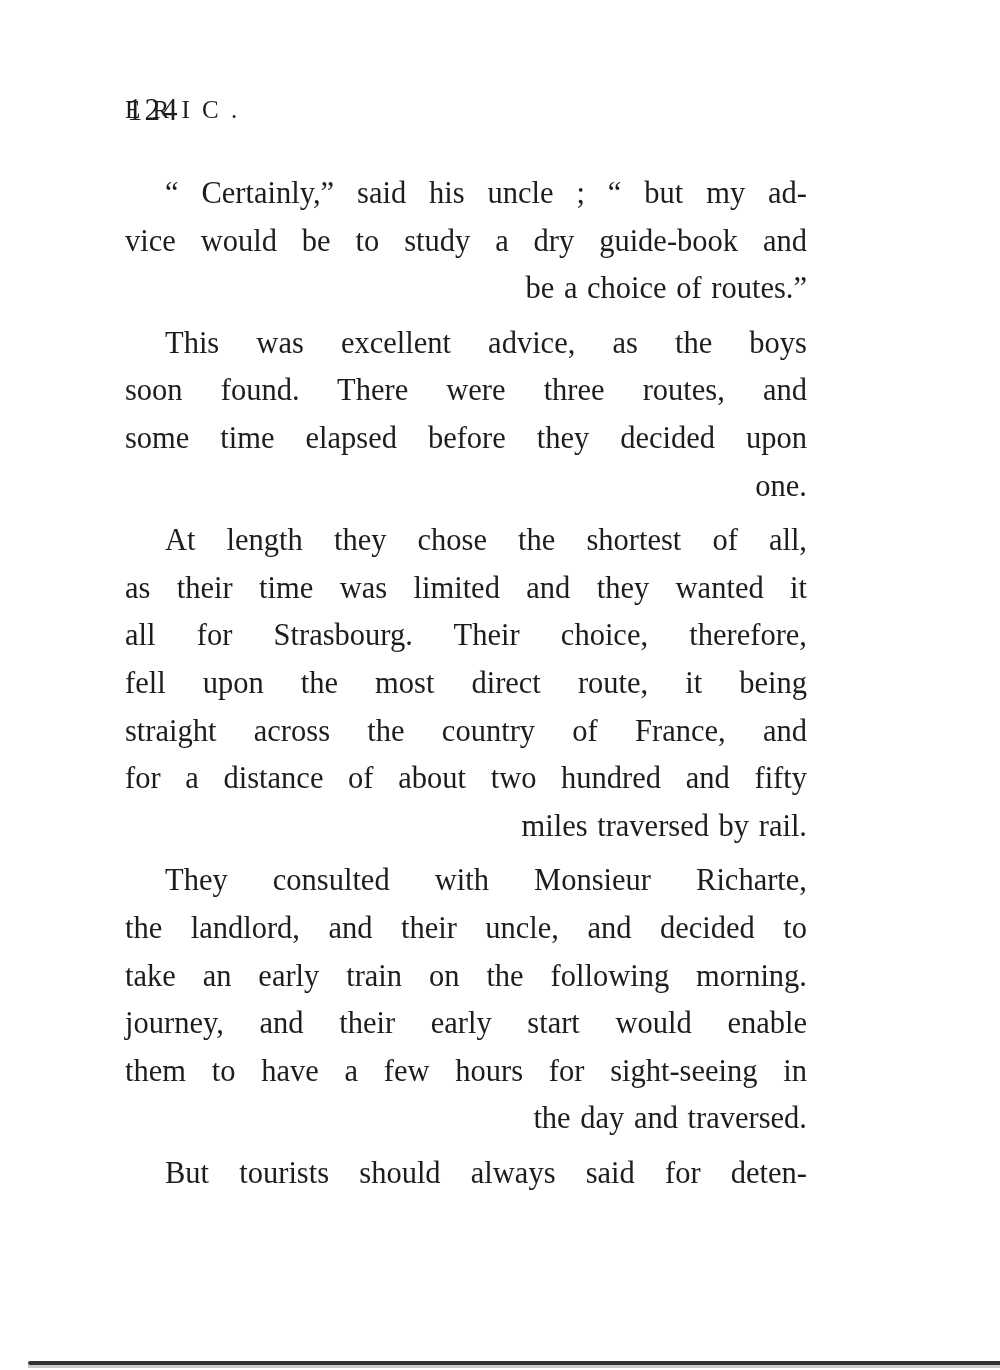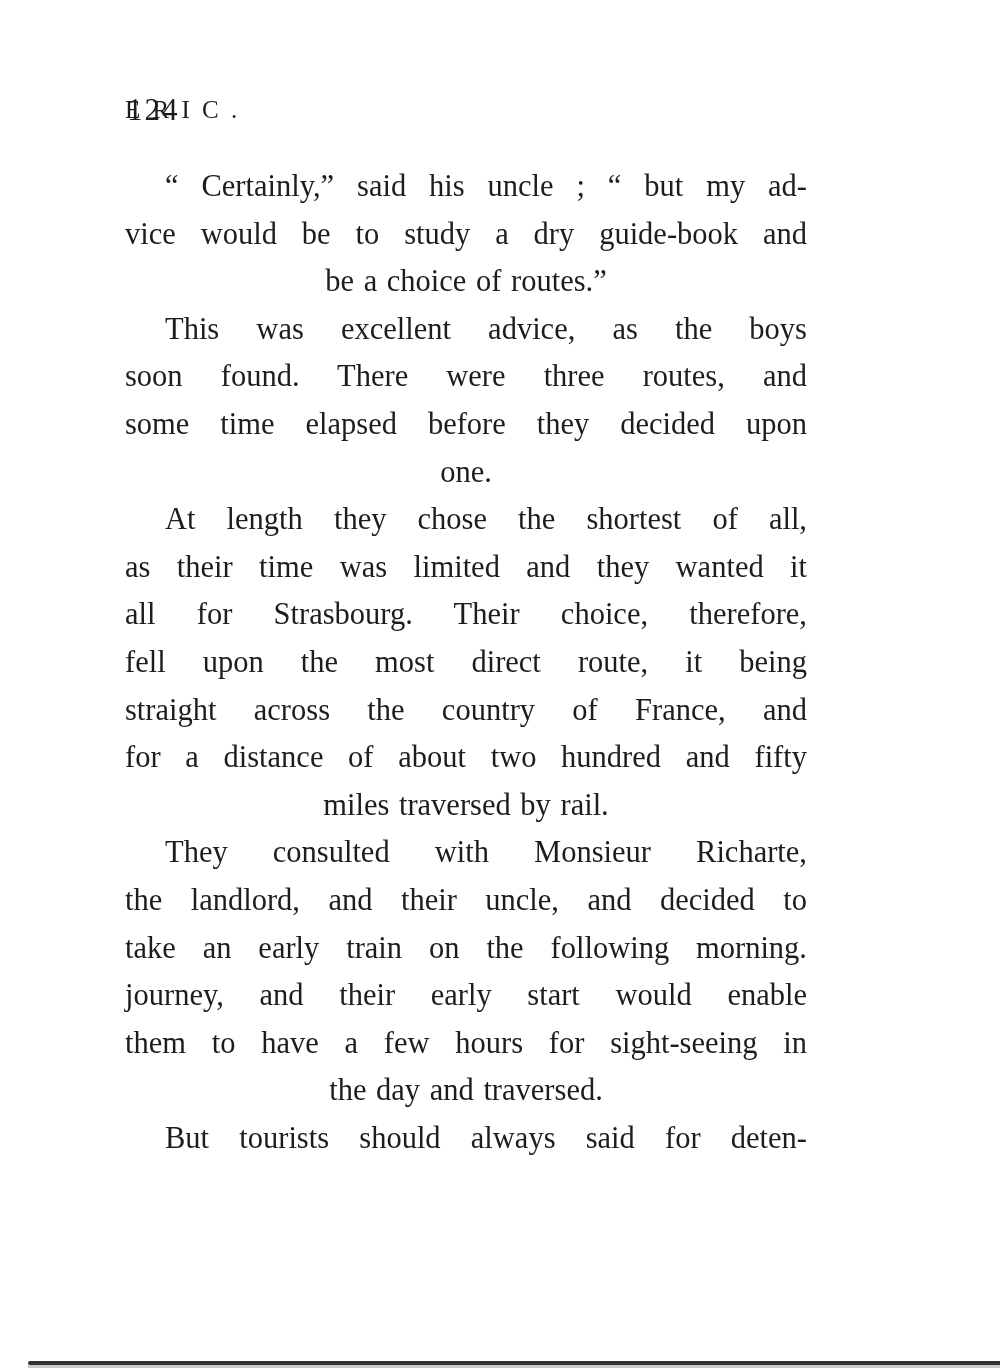--- a/index.html
+++ b/index.html
@@ -43,29 +43,30 @@
   .page-body {
     position: absolute;
     top: 163px;
     left: 125px;
     width: 682px;
   }
   .line {
     font-size: 30.5px;
     line-height: 47.6px;
     white-space: normal;
-    text-align: center;
+    text-align: right;
     word-spacing: 2px;
   }
   .line.just {
     text-align: justify;
     text-align-last: justify;
   }
   .line.indent {
     padding-left: 40px;
+    margin-top: 7px;
   }
   .scan-edge-bottom {
     position: absolute;
     left: 28px;
     right: 0;
     bottom: 5px;
     height: 4px;
     background: #1c1c1c;
     border-radius: 2px 0 0 2px;
     opacity: 0.9;

